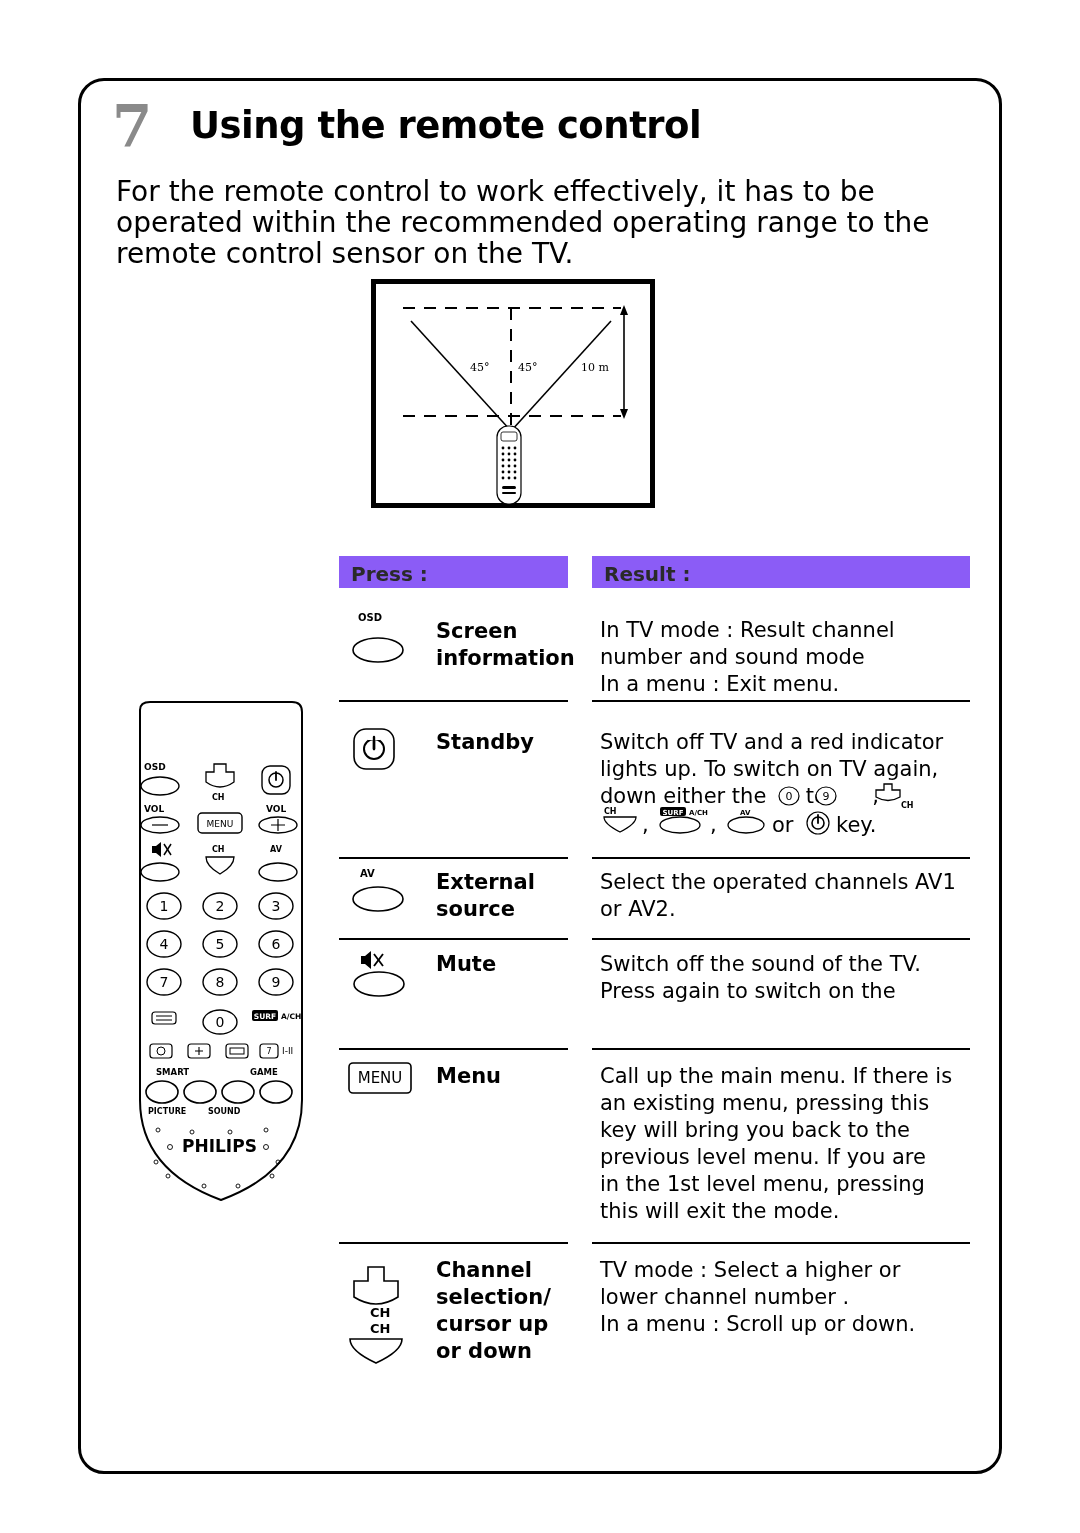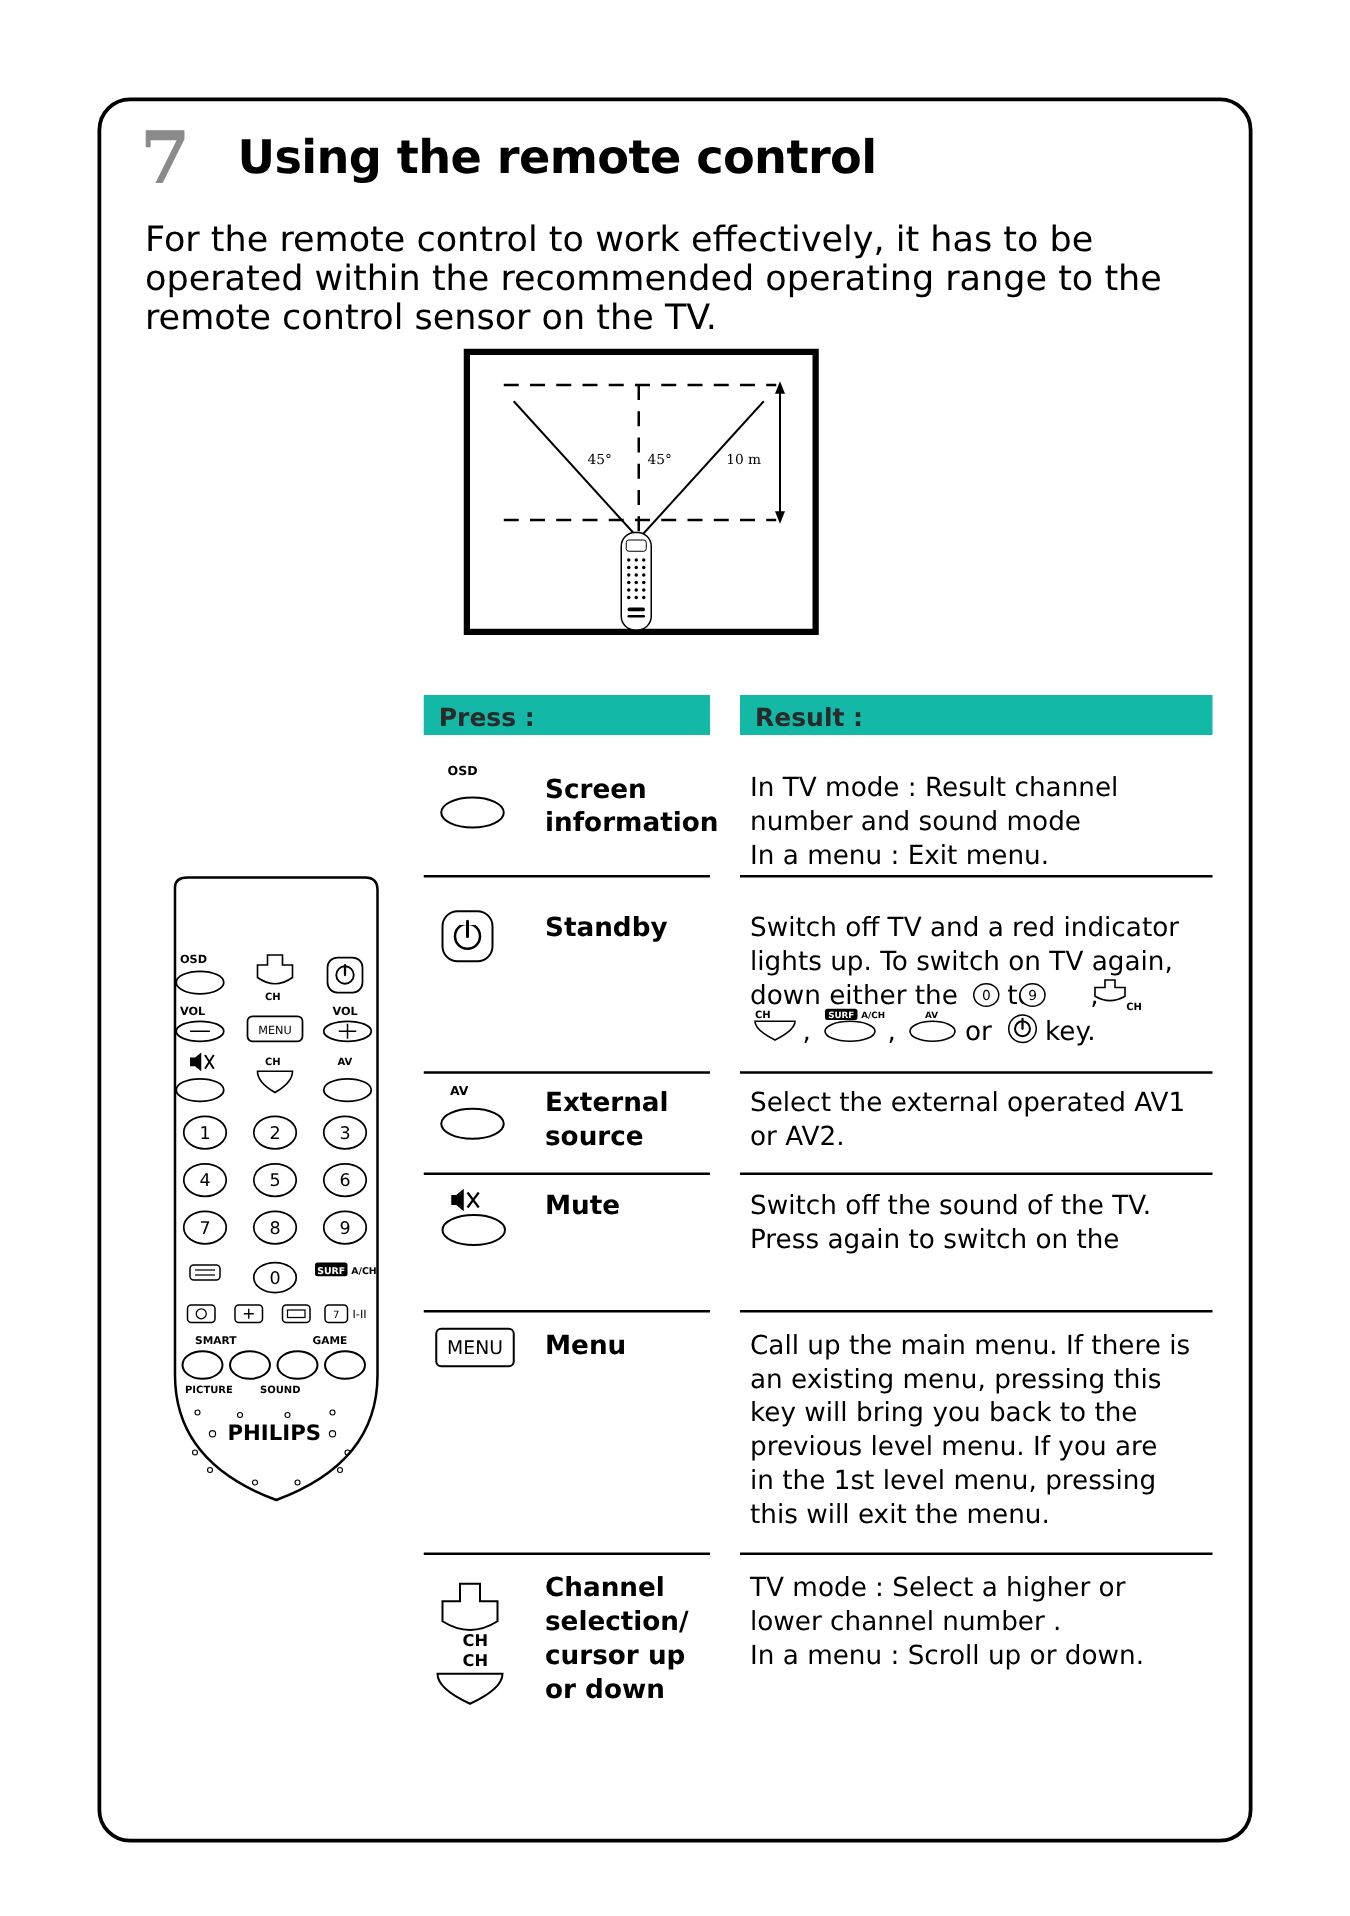--- a/index.html
+++ b/index.html
@@ -65,21 +65,21 @@
     box-sizing: border-box;
   }
   .deg-label {
     position: absolute;
     font-size: 11px;
     font-family: "DejaVu Serif", serif;
   }
   
   .hdr {
     position: absolute;
-    background: #14b8a6;
+    background: #8b5cf6;
     height: 32px;
   }
   .hdr span {
     position: absolute;
     left: 12px;
     top: 6px;
     font-size: 20px;
     font-weight: bold;
     color: #2a2a2a;
   }
@@ -272,21 +272,21 @@
 
 <div class="tiny" style="left:360px; top:868px;">AV</div>
 <svg class="ic" style="left:351px; top:885px;" width="56" height="30">
   <ellipse cx="27" cy="14" rx="25" ry="12" fill="#fff" stroke="#000" stroke-width="1.6"></ellipse>
 </svg>
 <div class="lbl" style="left:436px; top:869px; width:145px;">
   <div>External</div>
   <div>source</div>
 </div>
 <div class="res" style="left:600px; top:869px;">
-  <div>Select the external operated AV1</div>
+  <div>Select the operated channels AV1</div>
   <div>or AV2.</div>
 </div>
 
 <svg class="ic" style="left:349px; top:950px;" width="60" height="50">
   <g transform="translate(10,0)">
     <path d="M2 6 L2 14 L6 14 L12 19 L12 1 L6 6 Z" fill="#000"></path>
     <line x1="15" y1="4" x2="24" y2="16" stroke="#000" stroke-width="1.8"></line>
     <line x1="24" y1="4" x2="15" y2="16" stroke="#000" stroke-width="1.8"></line>
   </g>
   <ellipse cx="30" cy="34" rx="25" ry="12" fill="#fff" stroke="#000" stroke-width="1.6"></ellipse>
@@ -301,21 +301,21 @@
   <rect x="1" y="1" width="62" height="30" rx="4" fill="#fff" stroke="#000" stroke-width="1.6"></rect>
   <text x="32" y="21" font-size="15" text-anchor="middle" font-family="DejaVu Sans, sans-serif">MENU</text>
 </svg>
 <div class="lbl" style="left:436px; top:1063px;">Menu</div>
 <div class="res" style="left:600px; top:1063px;">
   <div>Call up the main menu. If there is</div>
   <div>an existing menu, pressing this</div>
   <div>key will bring you back to the</div>
   <div>previous level menu. If you are</div>
   <div>in the 1st level menu, pressing</div>
-  <div>this will exit the menu.</div>
+  <div>this will exit the mode.</div>
 </div>
 
 <svg class="ic" style="left:340px; top:1255px;" width="80" height="110">
 
   <path d="M14 42 L14 26 L28 26 L28 12 L44 12 L44 26 L58 26 L58 42 Q36 56 14 42 Z" fill="#fff" stroke="#000" stroke-width="1.6"></path>
   <text x="30" y="62" font-size="13" font-family="DejaVu Sans, sans-serif" font-weight="bold">CH</text>
   <text x="30" y="78" font-size="13" font-family="DejaVu Sans, sans-serif" font-weight="bold">CH</text>
 
   <path d="M10 84 L62 84 Q62 96 36 108 Q10 96 10 84 Z" fill="#fff" stroke="#000" stroke-width="1.6"></path>
 </svg>

